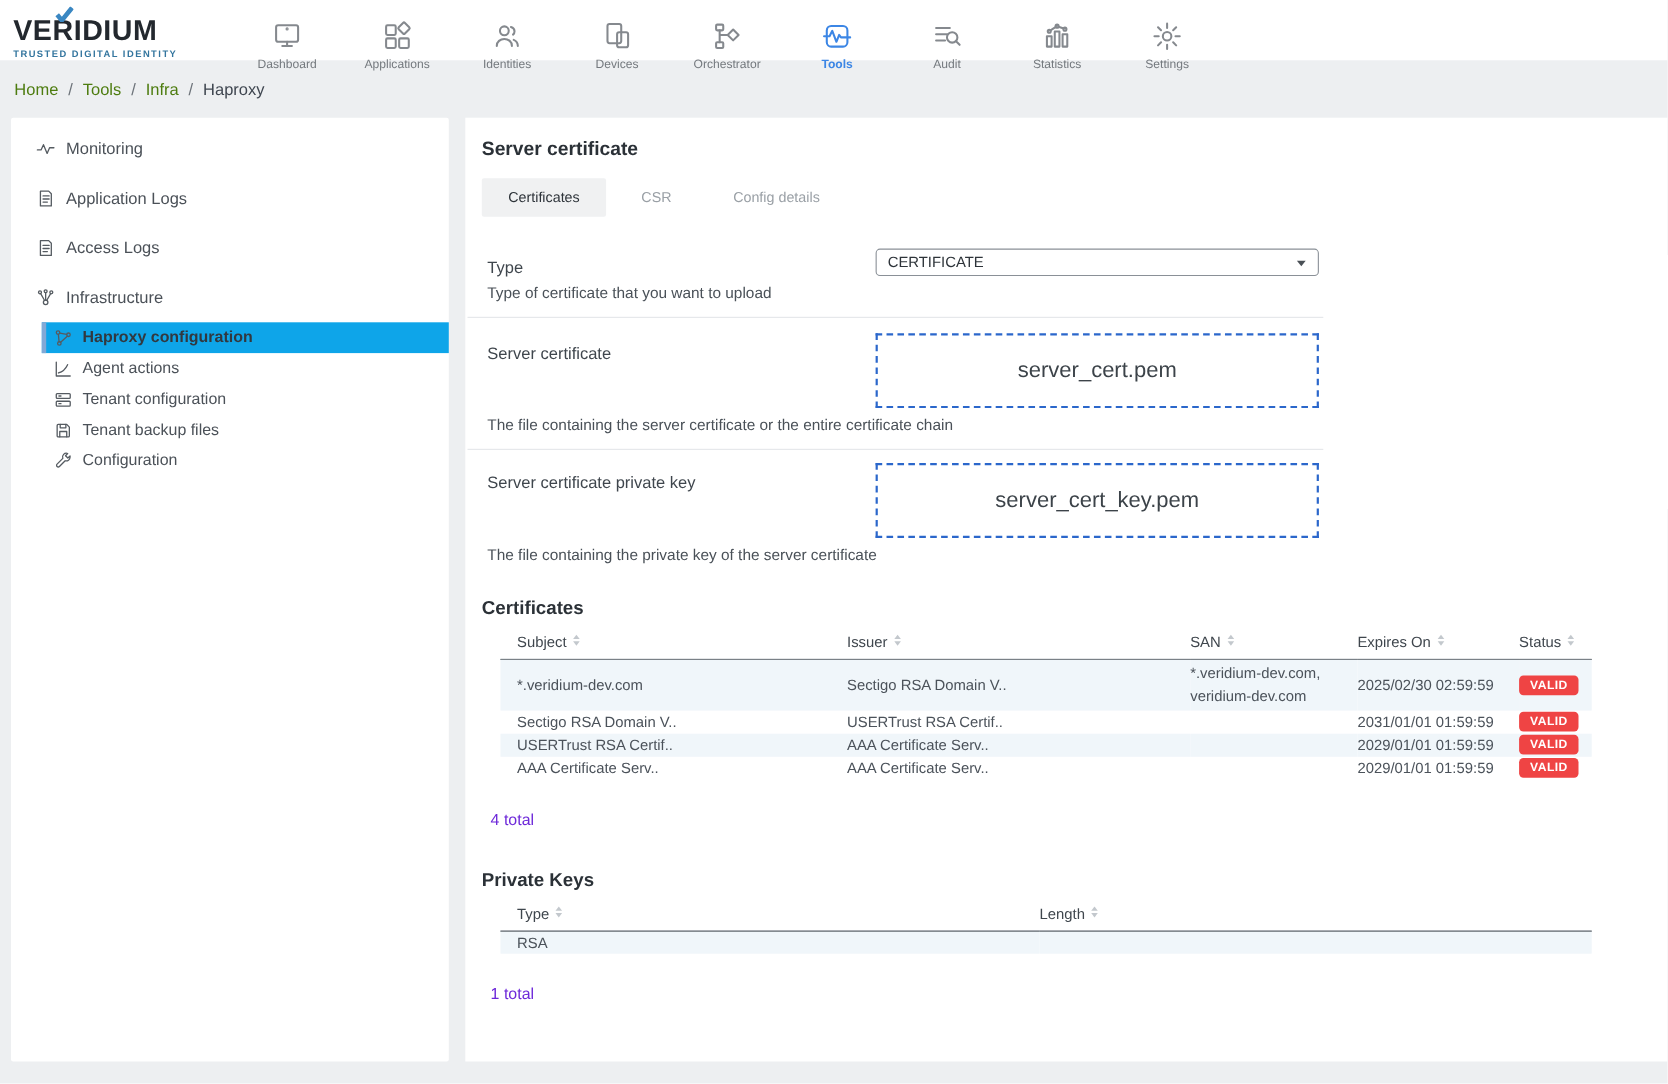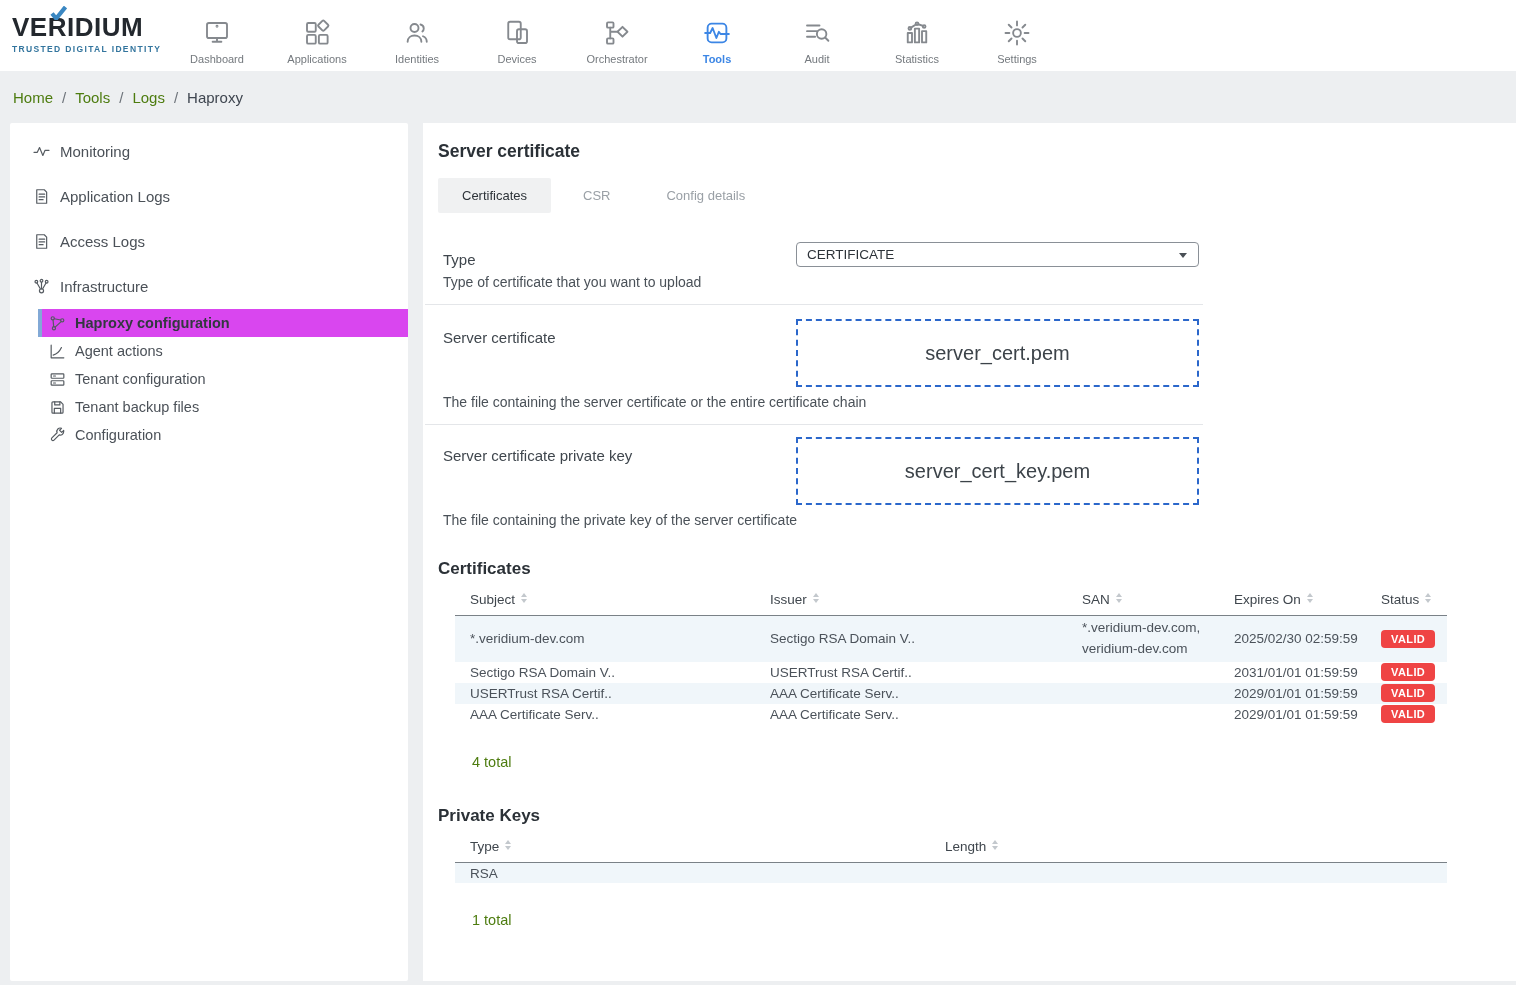--- a/index.html
+++ b/index.html
@@ -4,21 +4,21 @@
 <style>
   * { box-sizing: border-box; margin: 0; padding: 0; }
   html,body { width: 1516px; height: 985px; overflow: hidden; }
   body {
     font-family: "Liberation Sans", "DejaVu Sans", sans-serif;
     background: #edeff1;
     color: #3a4149;
   }
   
   header {
-    height: 71px; background: #ffffff; display: flex; align-items: flex-start;
+    height: 55px; background: #ffffff; display: flex; align-items: flex-start; gap: 44px;
   }
   .logo { width: 167px; padding: 12px 0 0 12px; position: relative; }
   .logo-word {
     font-size: 26px; font-weight: 700; letter-spacing: 0.5px; color: #23282e;
   }
   .logo-check { position: absolute; top: 6px; left: 50px; }
   .logo-tag {
     font-size: 8.5px; font-weight: 700; letter-spacing: 1.35px; color: #33759e; margin-top: 1px;
   }
   nav { display: flex; }
@@ -46,21 +46,21 @@
   
   .side-item { display: flex; align-items: center; gap: 9px; padding: 13px 0 13px 22px;
     font-size: 15px; color: #4b5158; cursor: pointer; }
   .side-item .s-icon { width: 19px; height: 19px; color: #555b61; flex-shrink: 0; }
   .side-item .s-icon svg { width: 19px; height: 19px; display: block; }
   .side-item.sub { padding: 5px 0 5px 38px; font-size: 14.5px; }
   .side-item.sub .s-icon { width: 18px; height: 18px; }
   .side-item.first-sub { margin-top: 4px; }
   .side-item.active {
     margin-left: 28px; padding-left: 6px; border-left: 4px solid #82a9d6;
-    background: #d946ef; font-weight: 700; color: #32383f;
+    background: #0ea5e9; font-weight: 700; color: #32383f;
   }
   
   h1 { font-size: 17.5px; font-weight: 700; color: #2b3137; }
   .tabs { display: flex; margin-top: 16px; }
   .tab { padding: 10px 24px; font-size: 13px; color: #9aa0a6; margin-right: 8px; cursor: pointer;
     border-radius: 2px; }
   .tab.active { background: #f0f1f2; color: #2d3339; }
   
   .form-area { margin-left: -13px; width: 778px; }
   .form-row { position: relative; border-bottom: 1px solid #e4e6e9; }
@@ -102,21 +102,21 @@
   td.c1 { padding-left: 15px; }
   td.san { line-height: 1.55; padding: 2px 0; }
   tr.stripe { background: #f0f6fa; border-radius: 11px; }
   .sort { display: inline-block; margin-left: 6px; vertical-align: 1px; }
   .sort i { display: block; width: 0; height: 0;
     border-left: 3.5px solid transparent; border-right: 3.5px solid transparent; }
   .sort i.up { border-bottom: 4px solid #c3c8cd; margin-bottom: 2px; }
   .sort i.dn { border-top: 4px solid #c3c8cd; }
   .badge { display: inline-block; background: #ef4444; color: #fff; font-size: 11px;
     font-weight: 700; letter-spacing: 0.4px; padding: 3px 10px; border-radius: 4px; }
-  .total { margin: 29px 0 0 34px; font-size: 14.5px; color: #4d7c0f; }
+  .total { margin: 29px 0 0 8px; font-size: 14.5px; color: #6d28d9; }
 </style>
 </head>
 <body>
 
 <header>
   <div class="logo">
     <div class="logo-word">VERIDIUM</div>
     <span class="logo-check">
       <svg width="17" height="14" viewBox="0 0 17 14">
           <path d="M2 7.5l4.2 5L15.5 1" stroke="#3a87c2" stroke-width="4.2" fill="none"></path>
@@ -201,21 +201,21 @@
         <span class="nav-label">Settings</span>
       </div>
     </nav>
 </header>
 
 <div class="breadcrumb" id="breadcrumb">
     <span class="crumb-link">Home</span>
     <span class="crumb-sep">/</span>
     <span class="crumb-link">Tools</span>
     <span class="crumb-sep">/</span>
-    <span class="crumb-link">Logs</span>
+    <span class="crumb-link">Infra</span>
     <span class="crumb-sep">/</span>
     <span class="crumb-current">Haproxy</span>
   </div>
 
 <div class="content">
   <aside id="sidebar">
       <div class="side-item">
         <span class="s-icon">
           <svg viewBox="0 0 24 24" fill="none" stroke="currentColor" stroke-width="1.5" stroke-linecap="round" stroke-linejoin="round">
             <path d="M2.5 13h4.2L9.5 7l4.2 10 2.8-6.5h5"></path>

